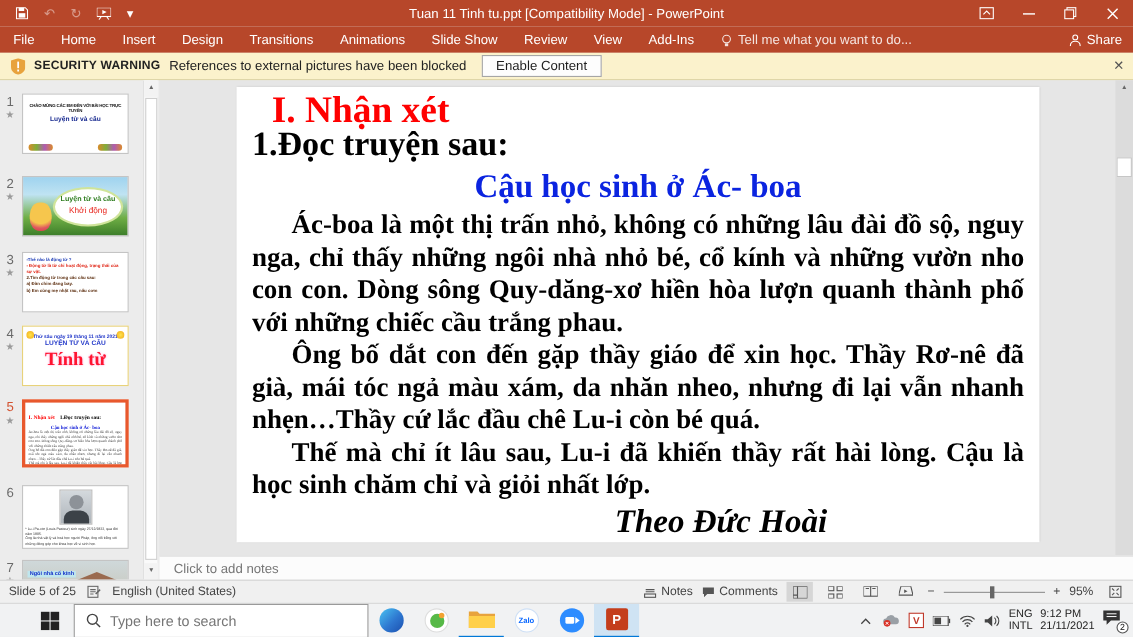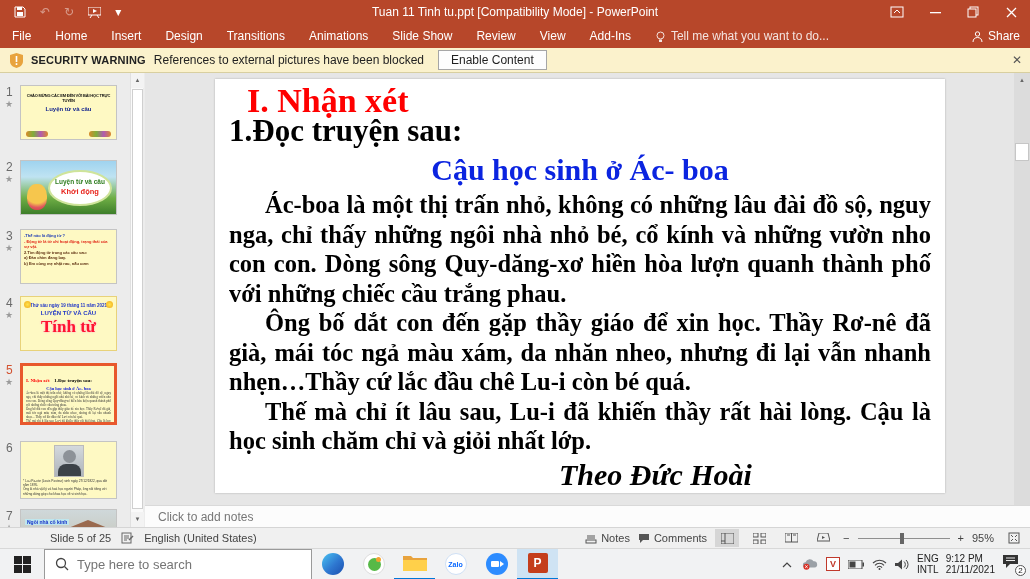--- a/index.html
+++ b/index.html
@@ -37,30 +37,30 @@
   .tscroll { position:absolute; right:2px; top:0; width:13px; height:454px; background:#fafafa; border-left:1px solid #e0e0e0; }
   .tscroll .arr { position:absolute; left:0; width:13px; height:15px; font-size:6px; color:#666; text-align:center; line-height:15px; background:#f3f3f3; }
   .tscroll .arr.up { top:0; }
   .tscroll .arr.down { bottom:0; }
   .tscroll .thumbbar { position:absolute; left:1px; top:16px; width:11px; height:420px; background:#fff; border:1px solid #cfcfcf; }
 
   
   .tnum { position:absolute; left:6px; width:14px; font-size:12px; color:#6a6a6a; }
   .tnum.sel { color:#d35230; }
   .tstar { position:absolute; left:5px; font-size:9px; color:#9a9a9a; }
-  .thumbbox { position:absolute; left:20px; width:97px; background:#fef9c3; border:1px solid #c4c4c4; overflow:hidden; }
+  .thumbbox { position:absolute; left:20px; width:97px; background:#ffffff; border:1px solid #c4c4c4; overflow:hidden; }
 
   .t1-title { font-size:4px; font-weight:bold; color:#111; text-align:center; margin-top:7px; letter-spacing:-0.2px; }
   .t1-sub { font-size:6px; font-weight:bold; color:#16288f; text-align:center; margin-top:3px; }
   .flower { position:absolute; bottom:2px; width:22px; height:6px; border-radius:3px; background:linear-gradient(90deg,#d98a2b,#7fae3a,#b05bb2,#d98a2b); }
 
   .t2 { background:linear-gradient(#9fd3ef 0%,#bfe3f2 30%,#6fae45 70%,#3d7e2a 100%); }
   .t2 .oval { position:absolute; right:4px; top:9px; width:64px; height:36px; background:#fff; border-radius:50%; border:2px solid #cfe49a; text-align:center; }
   .t2 .l1 { font-size:6.5px; font-weight:bold; color:#2e7d1f; margin-top:6px; }
-  .t2 .l2 { font-size:7.5px; font-weight:bold; color:#e8241c; margin-top:2px; }
+  .t2 .l2 { font-size:7.5px; font-weight:normal; color:#e8241c; margin-top:2px; }
   .t2 .pooh { position:absolute; left:6px; bottom:4px; width:20px; height:26px; background:radial-gradient(circle at 50% 30%,#f6c64d 55%,#e0595f 75%,#cc3a3f); border-radius:45%; }
 
   .t3 { padding:3px 3px; }
   .t3 div { font-size:4px; line-height:5.5px; font-weight:bold; }
   .t3 .b1 { color:#1a39b5; }
   .t3 .r { color:#e02414; }
   .t3 .d { color:#5b2d0e; }
 
   .t4 { text-align:center; border:1px solid #e8d27a; }
   .t4 .d1 { font-size:4.5px; font-weight:bold; color:#2036c8; margin-top:6px; }
@@ -91,31 +91,31 @@
   .sl-t { font-size:30px; font-weight:bold; color:#0b24e0; text-align:center; margin-top:6px; margin-bottom:4px; line-height:1.1; }
   .sl-p { font-size:24.5px; font-weight:bold; color:#000; line-height:29.5px; text-align:justify; text-indent:36px; }
   .sl-a { font-size:30px; font-weight:bold; font-style:italic; color:#000; padding-left:47%; margin-top:2px; }
 
   
   .mscroll { position:absolute; right:0; top:0; width:16px; height:432px; background:#dcdcdc; }
   .mscroll .arr { position:absolute; left:0; width:16px; height:15px; font-size:6px; color:#666; text-align:center; line-height:15px; }
   .mscroll .mthumb { position:absolute; left:1px; top:70px; width:14px; height:18px; background:#fff; border:1px solid #c6c6c6; }
 
   
-  .statusbar { position:absolute; left:0; top:527px; width:1030px; height:21px; background:#f0f0f0; border-top:1px solid #d5d5d5; display:flex; align-items:center; font-size:11px; color:#444;padding-left:42px; }
+  .statusbar { position:absolute; left:0; top:527px; width:1030px; height:21px; background:#f0f0f0; border-top:1px solid #d5d5d5; display:flex; align-items:center; font-size:11px; color:#444; }
   .statusbar .left { display:flex; align-items:center; gap:10px; padding-left:8px; }
   .statusbar .right { position:absolute; right:4px; display:flex; align-items:center; gap:8px; }
   .viewbtn { width:24px; height:18px; display:flex; align-items:center; justify-content:center; }
   .viewbtn.active { background:#d6d6d6; }
   .zoomline { width:92px; height:1px; background:#8f8f8f; position:relative; }
   .zoomline .zthumb { position:absolute; left:46%; top:-5px; width:4px; height:11px; background:#666; }
   .statusItem { display:flex; align-items:flex-end; gap:4px; }
 
   
-  .taskbar { position:absolute; left:0; top:548px; width:1030px; height:31px; background:#f1f2f3; border-top:1px solid #d8d8d8; display:flex; align-items:center; }
+  .taskbar { position:absolute; left:0; top:548px; width:1030px; height:31px; background:#f1f2f3; border-top:1px solid #d8d8d8; display:flex; align-items:center;padding-left:23px; }
   .startbtn { width:44px; height:31px; display:flex; align-items:center; justify-content:center; }
   .searchbox { width:268px; height:31px; background:#fff; border:1px solid #9a9a9a; display:flex; align-items:center; gap:8px; padding-left:10px; }
   .searchbox input { border:none; outline:none; font-size:13px; color:#333; width:200px; background:transparent; font-family:"Liberation Sans",sans-serif; }
   .tb-ic { width:41px; height:31px; display:flex; align-items:center; justify-content:center; position:relative; }
   .tb-ic.open { border-bottom:2px solid #0078d7; }
   .tb-ic.active { background:#cfe3f3; border-bottom:2px solid #0078d7; }
   .edge { width:22px; height:22px; border-radius:50%; background:linear-gradient(135deg,#49c3f2 0%,#2e77d0 55%,#1b4fae 100%); }
   .coccoc { width:22px; height:22px; border-radius:50%; background:#fff; border:1px solid #ddd; position:relative; }
   .coccoc i { position:absolute; left:4px; top:4px; width:13px; height:13px; border-radius:50%; background:#57b947; }
   .coccoc u { position:absolute; right:3px; top:3px; width:5px; height:5px; border-radius:50%; background:#f2a231; }

